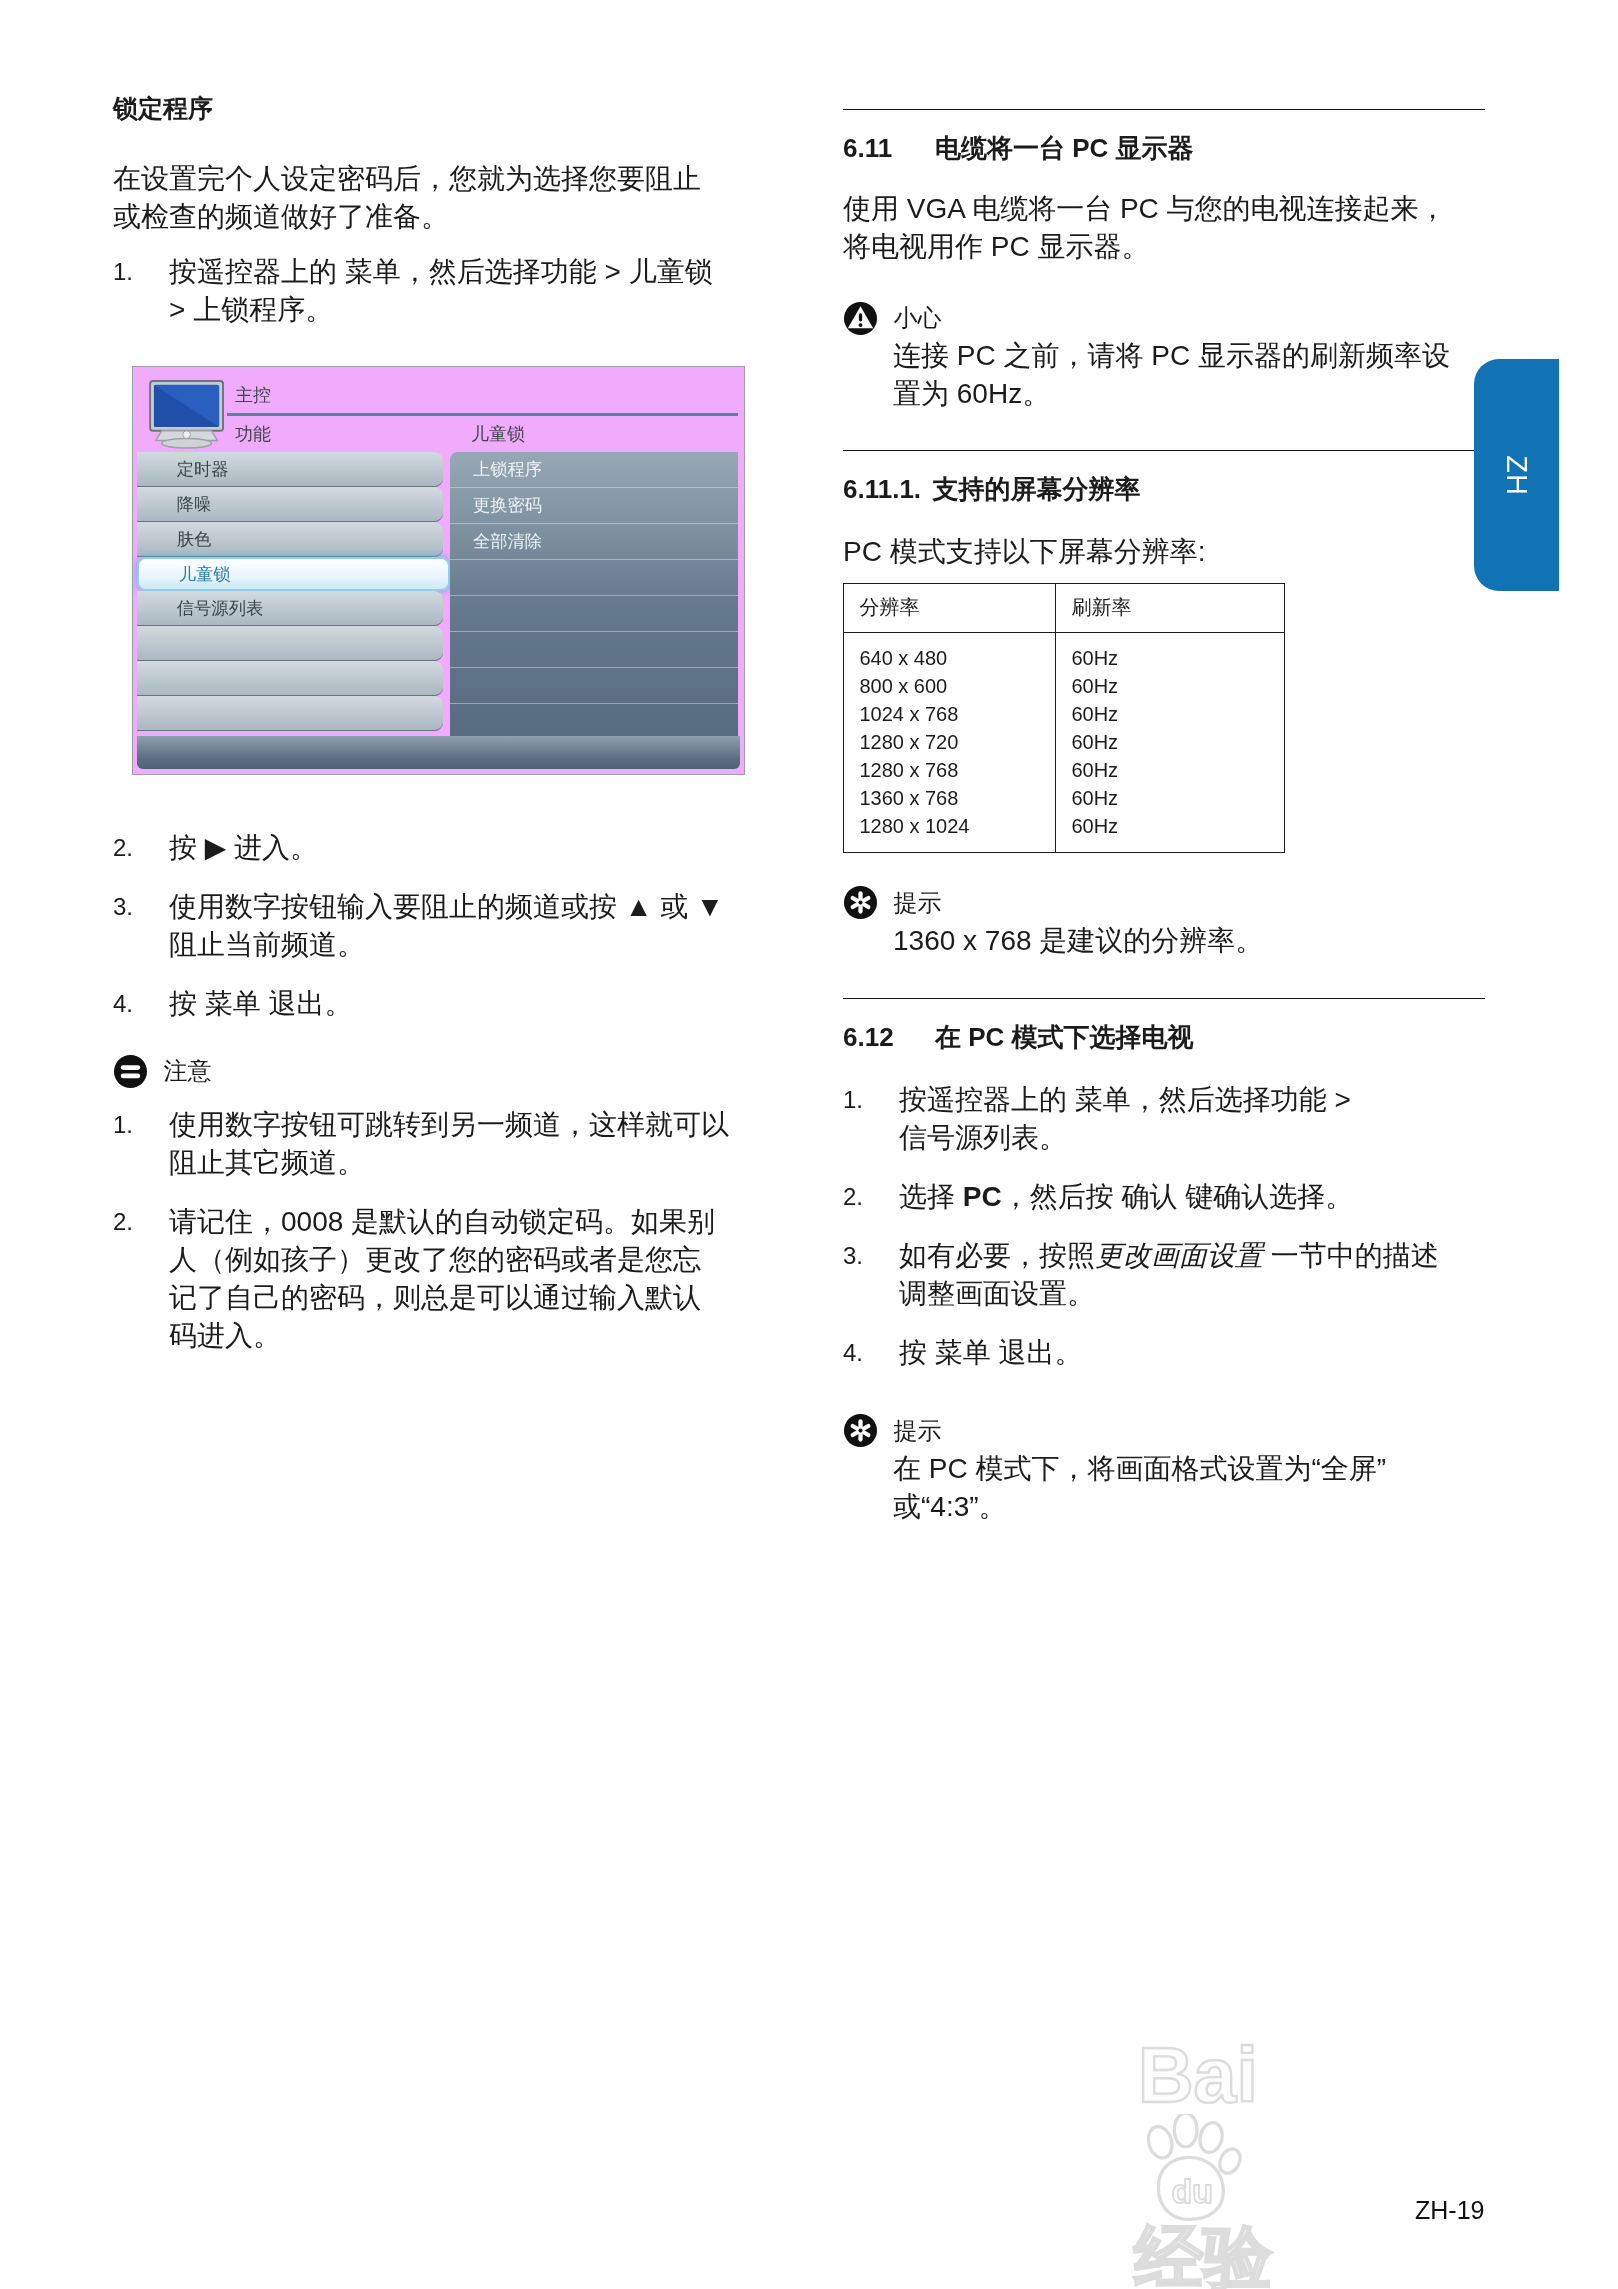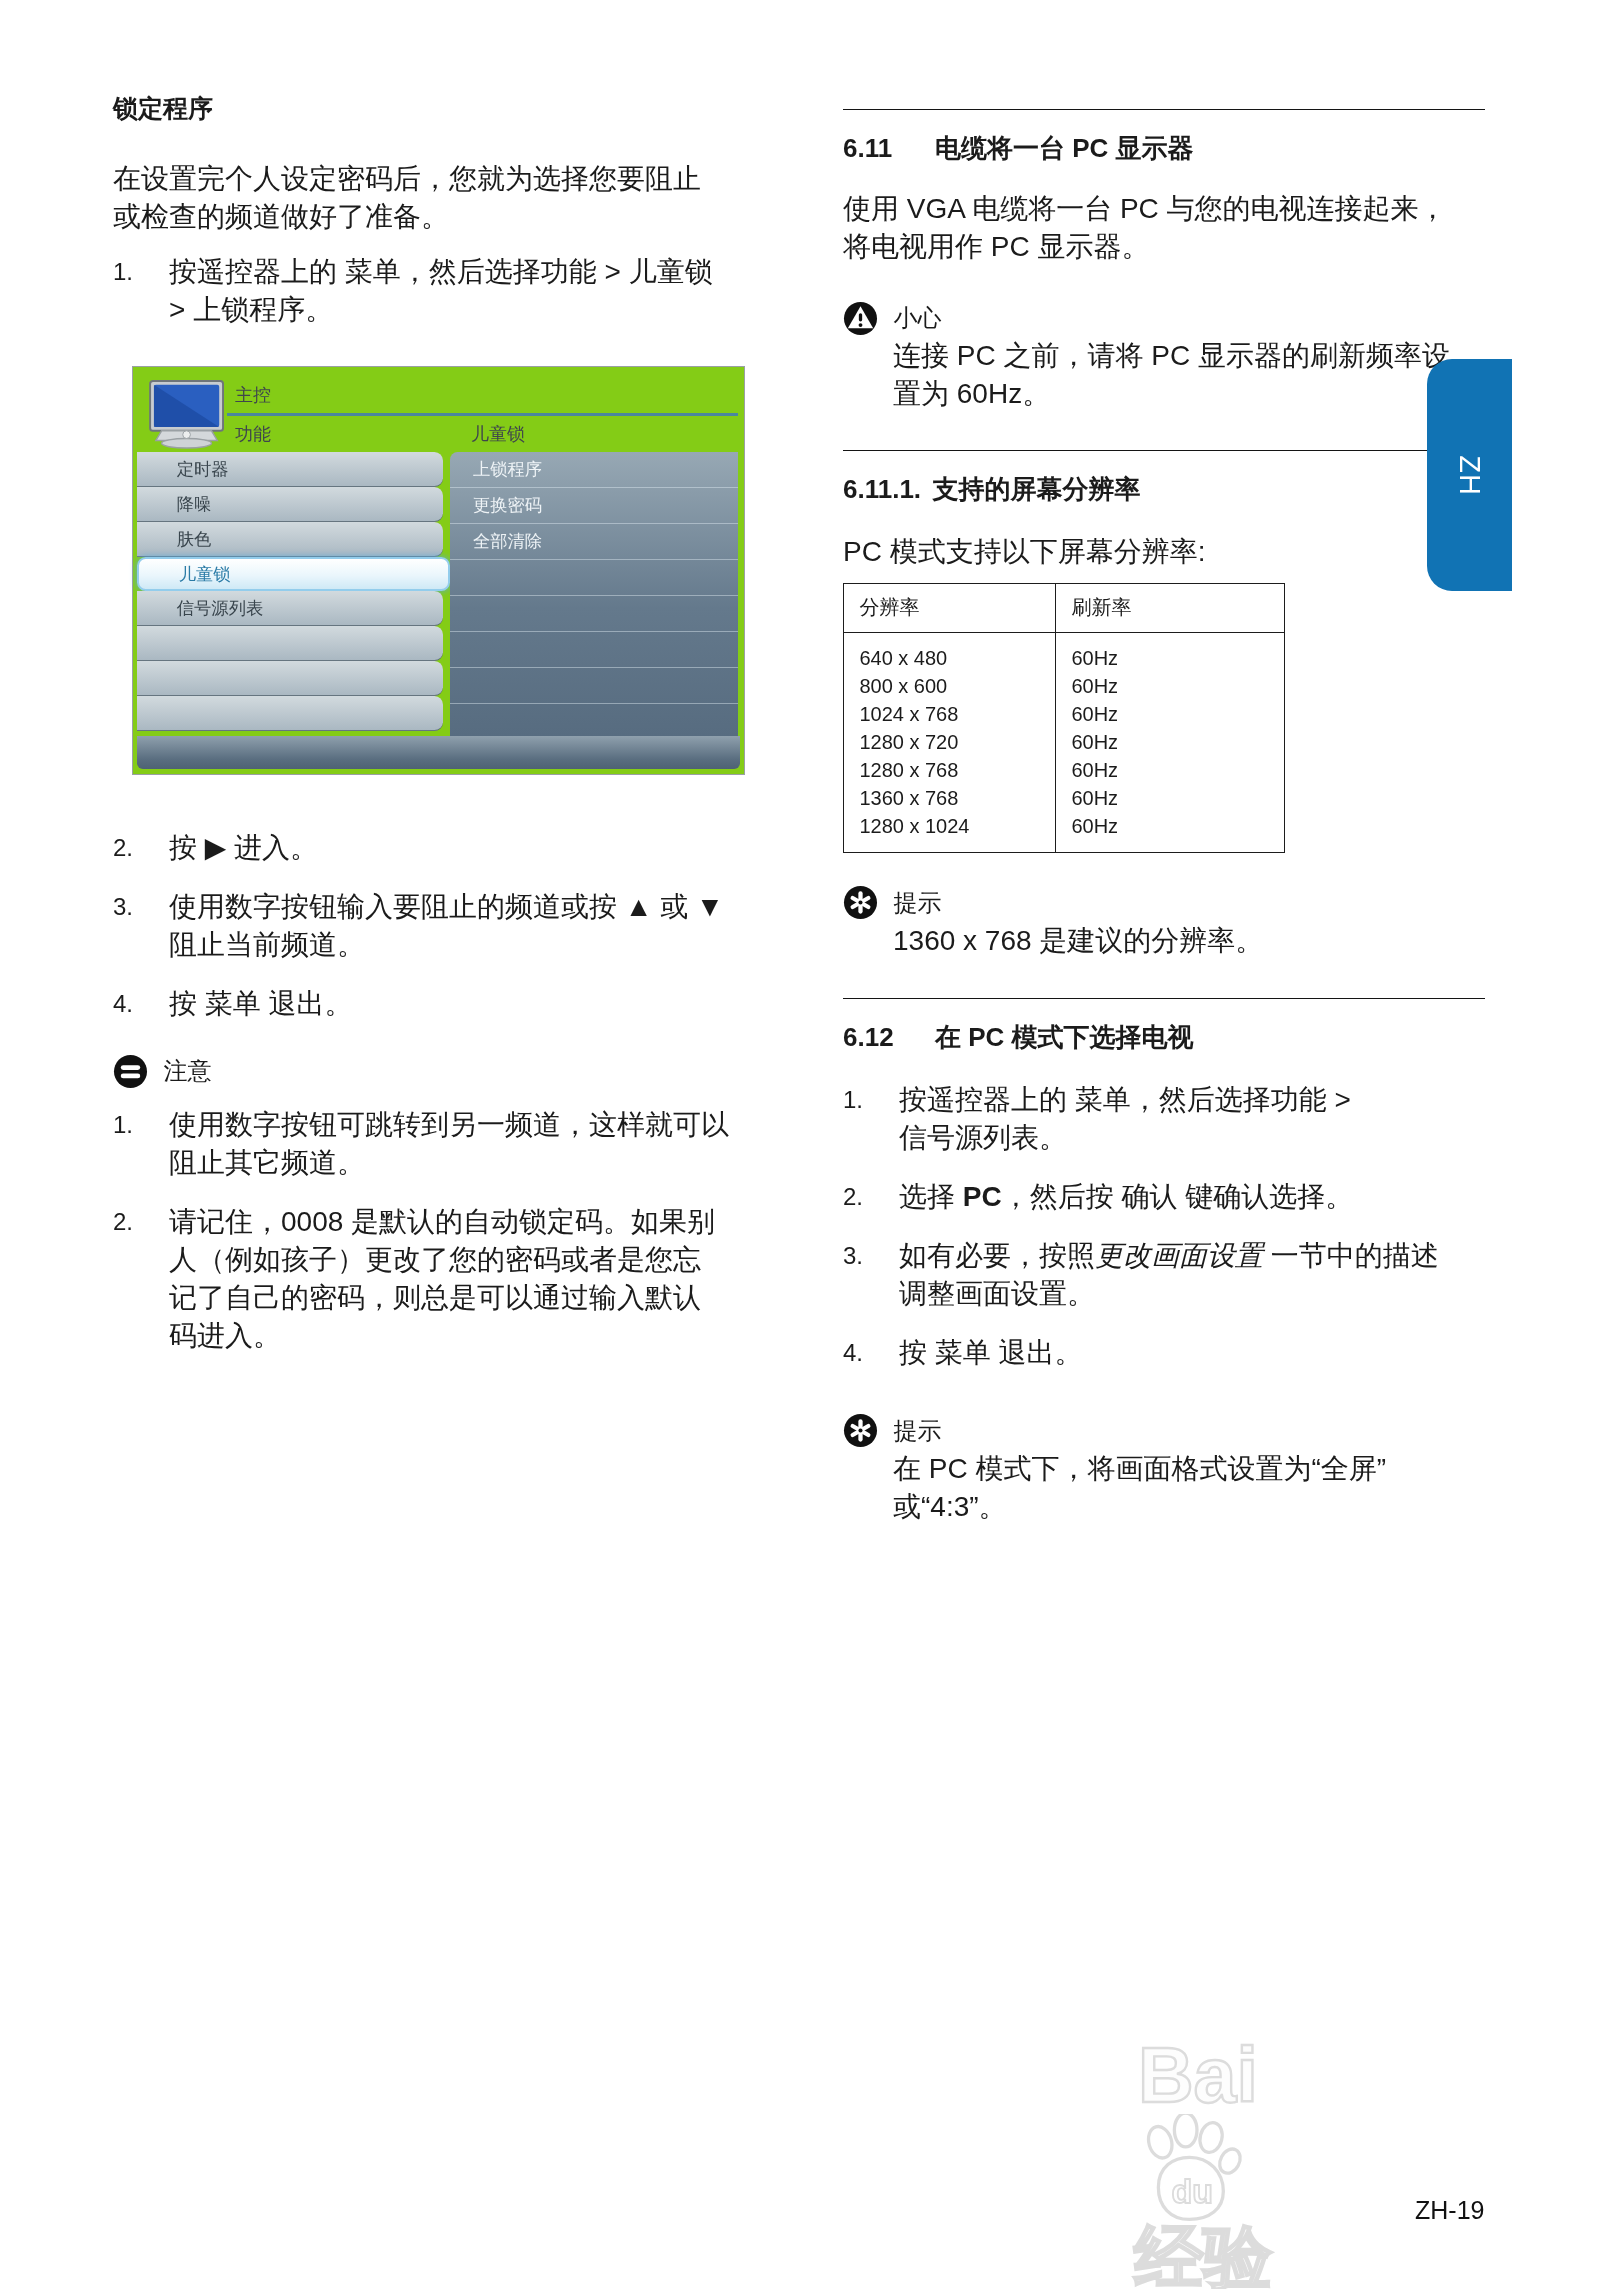--- a/index.html
+++ b/index.html
@@ -1,19 +1,20 @@
 <!DOCTYPE html>
 <html><head>
 <meta charset="utf-8">
 <style>
   html,body { margin:0; padding:0; background:#ffffff; }
   .page {
     position:relative; width:1512px; height:2289px; background:#ffffff;
     font-family:"Liberation Sans","DejaVu Sans",sans-serif; color:#1b1b1b;
     overflow:hidden;
+    padding-left:47px;
   }
   
   .t-line { font-size:28px; line-height:38px; white-space:nowrap; }
   .doc-subheading { font-size:25px; font-weight:600; line-height:33px; }
   .section-heading { font-size:26px; font-weight:700; line-height:38px; white-space:nowrap; }
   .sec-num { display:inline-block; min-width:92px; }
   .sec-num.tight { min-width:0; margin-right:11.5px; }
   .rule { border:none; border-top:1.9px solid #141414; margin:0; width:100%; }
   
   .left-col  { position:absolute; left:113px; top:92px;  width:672px; }
@@ -24,21 +25,21 @@
   .li .li-text { flex:1; }
   
   .callout { margin-top:29px; }
   .callout-head { display:flex; align-items:center; gap:15.4px; }
   .callout-title { font-size:24px; line-height:38px; }
   .callout-body { margin-left:50px; }
   .icon36 { width:35px; height:35px; flex:0 0 35px; }
   
   .tv-shot {
     position:relative; width:611px; height:407px; margin:37px 11px 0 19px;
-    border:1px solid #9aa0a4; background:#84cc16;
+    border:1px solid #9aa0a4; background:#f0abfc;
   }
   .tv-icon { position:absolute; left:15.4px; top:11.5px; }
   .tv-title { position:absolute; left:102px; top:15.4px; font-size:18px; color:#3f464c; }
   .tv-line  { position:absolute; left:94px; right:5.8px; top:46px; height:2.9px; background:#4b879f; }
   .tv-tab-left  { position:absolute; left:102px; top:55px; font-size:18px; color:#3f464c; }
   .tv-tab-right { position:absolute; left:338px; top:55px; font-size:18px; color:#3f464c; }
   .tv-left-panel { position:absolute; left:3.8px; top:85px; width:306px; }
   .tv-row {
     height:34px; line-height:34px; padding-left:40px; font-size:17.3px; color:#39454d;
     background:linear-gradient(180deg,#d2dade 0%,#aab8c2 100%);

